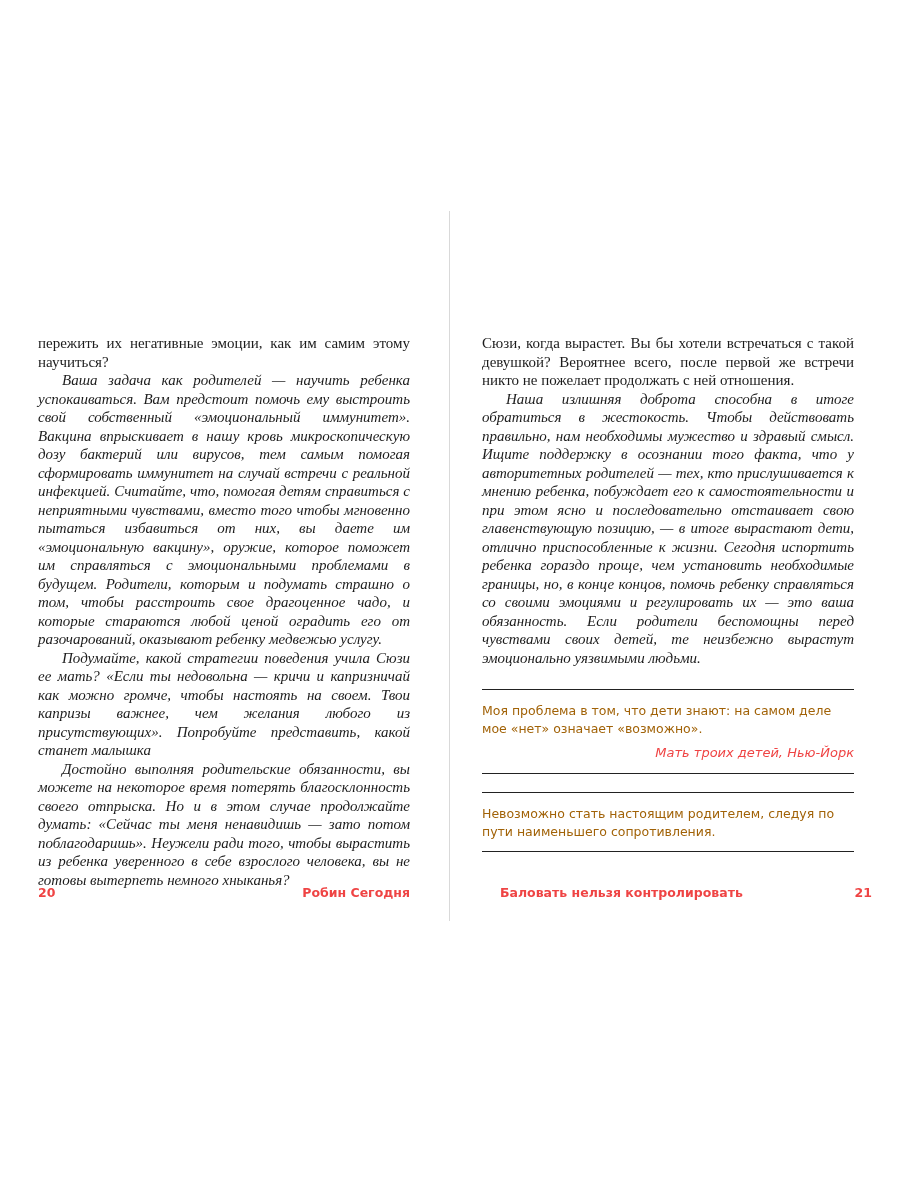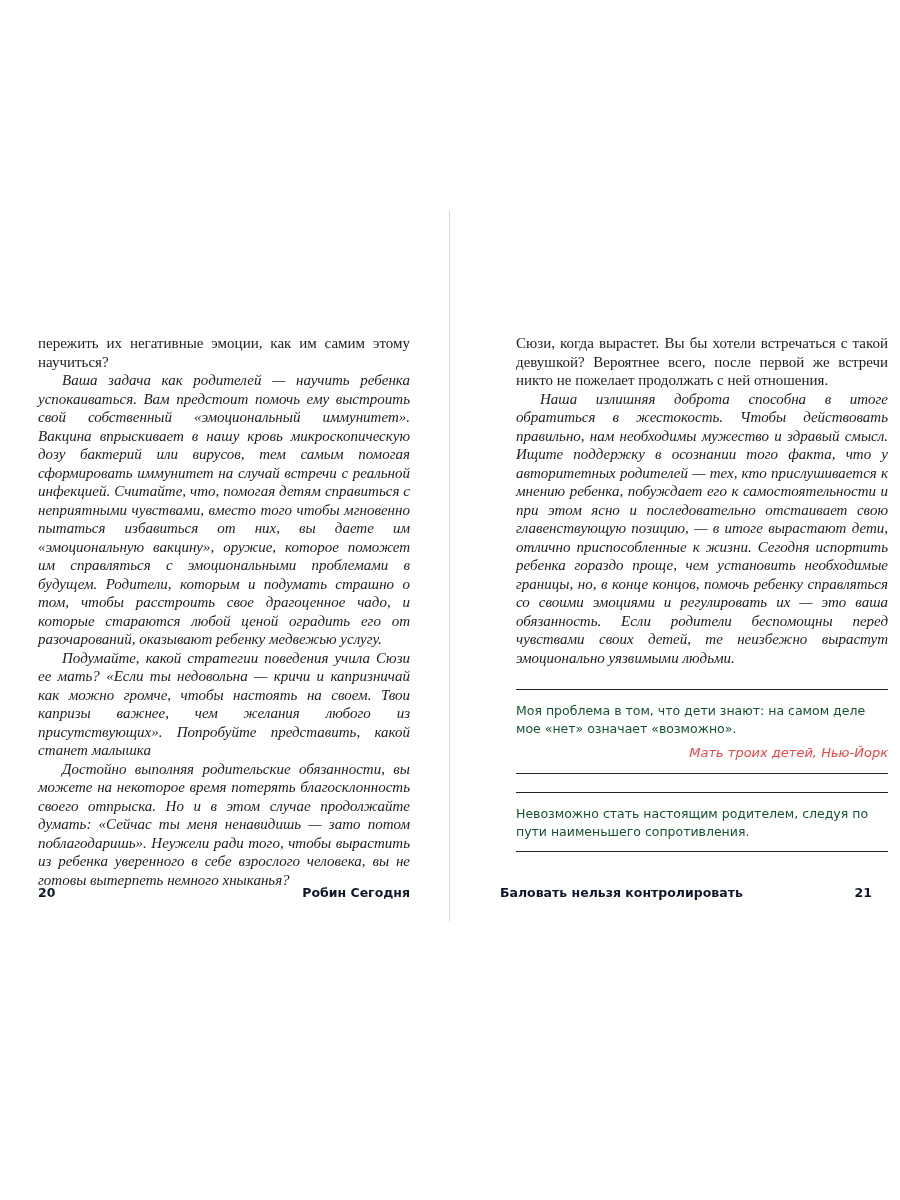--- a/index.html
+++ b/index.html
@@ -27,59 +27,59 @@
   .page-text {
     position: absolute;
     top: 318px;
     width: 372px;
     color: #1c1c1c;
     font-size: 15px;
     line-height: 18.5px;
     text-align: justify;
   }
   .page-text.left  { left: 38px; }
-  .page-text.right { left: 516px; }
+  .page-text.right { left: 482px; }
 
   .para { text-indent: 0; }
   .para.indent { text-indent: 24px; font-style: italic; }
 
   .quote-block {
     border-top: 1px solid #222222;
     border-bottom: 1px solid #222222;
     padding: 12px 0 10px 0;
     margin-top: 22px;
     font-family: "DejaVu Sans", sans-serif;
   }
   .quote-block + .quote-block { margin-top: 18px; }
 
   .quote-text {
     font-size: 12.5px;
     line-height: 18px;
     text-align: left;
-    color: #14532d;
+    color: #a16207;
   }
   .quote-attr {
     font-size: 13px;
     font-style: italic;
     text-align: right;
     margin-top: 6px;
     color: #ef4444;
   }
 
   .footer {
     position: absolute;
     top: 869px;
     width: 372px;
     display: flex;
     justify-content: space-between;
     align-items: baseline;
     font-family: "DejaVu Sans", sans-serif;
     font-weight: bold;
     font-size: 12.5px;
-    color: #0f172a;
+    color: #ef4444;
   }
   .footer.left  { left: 38px; }
   .footer.right { left: 500px; }
 </style>
 </head>
 <body>
 
 <div class="canvas">
 
   <div class="gutter"></div>

